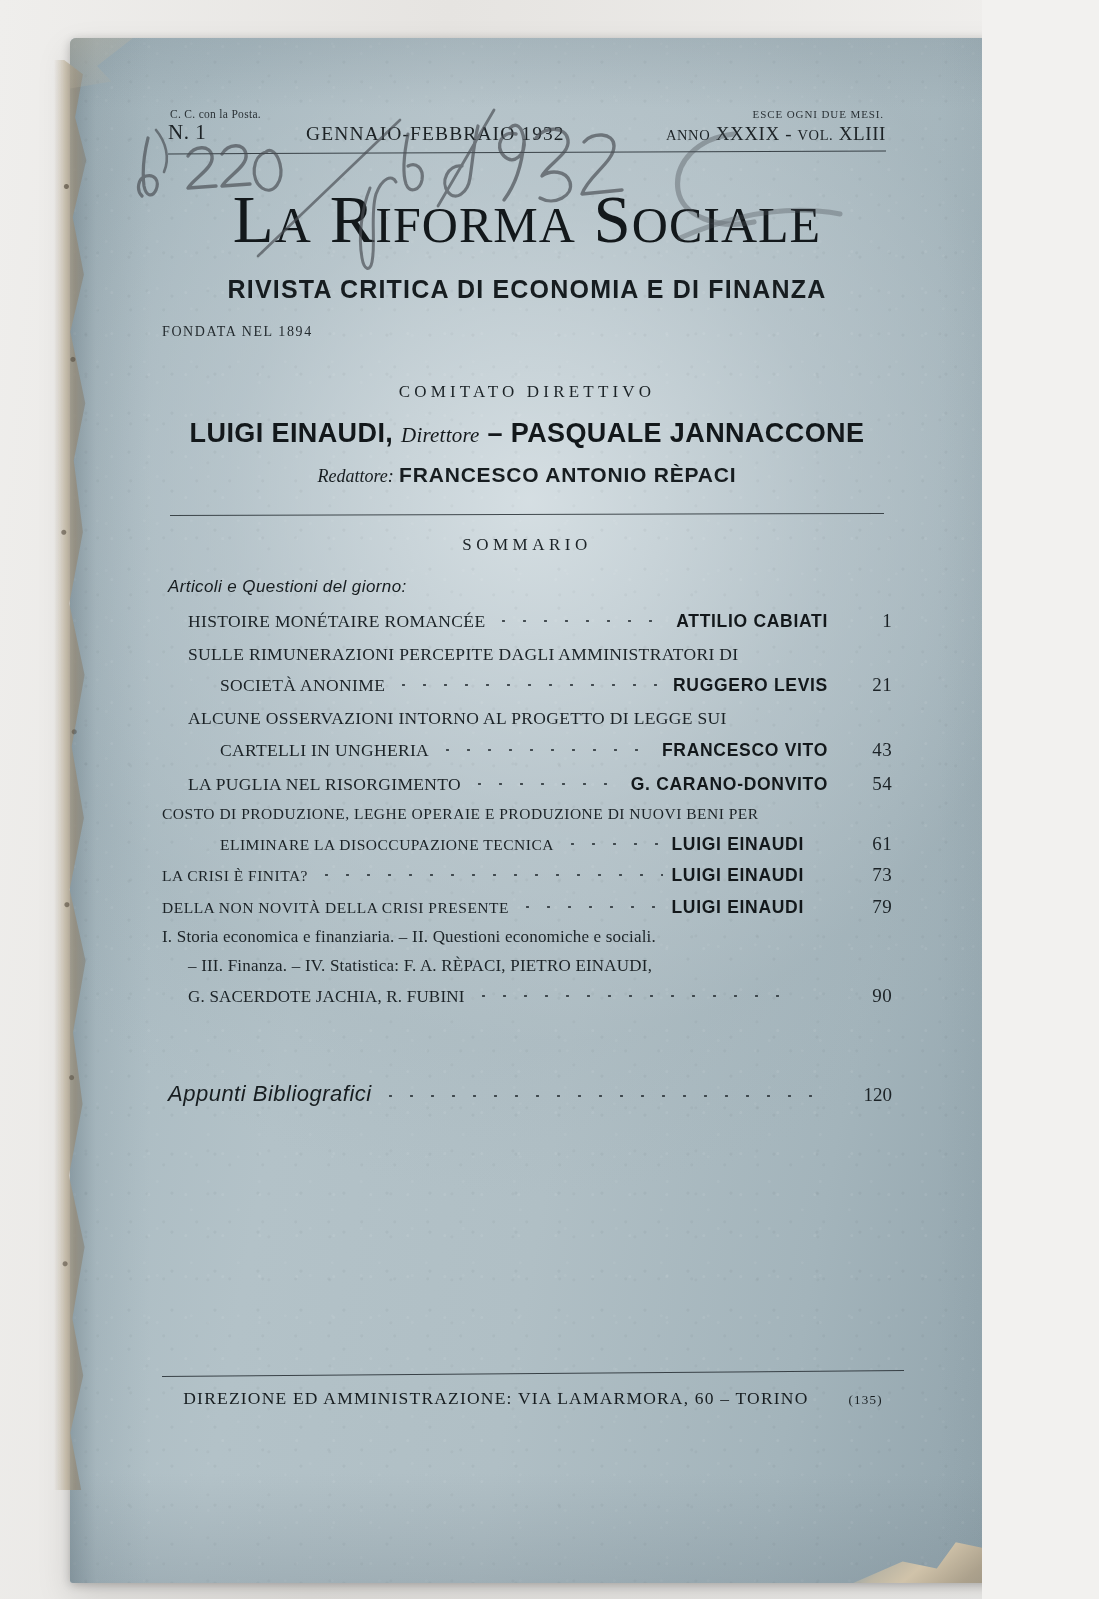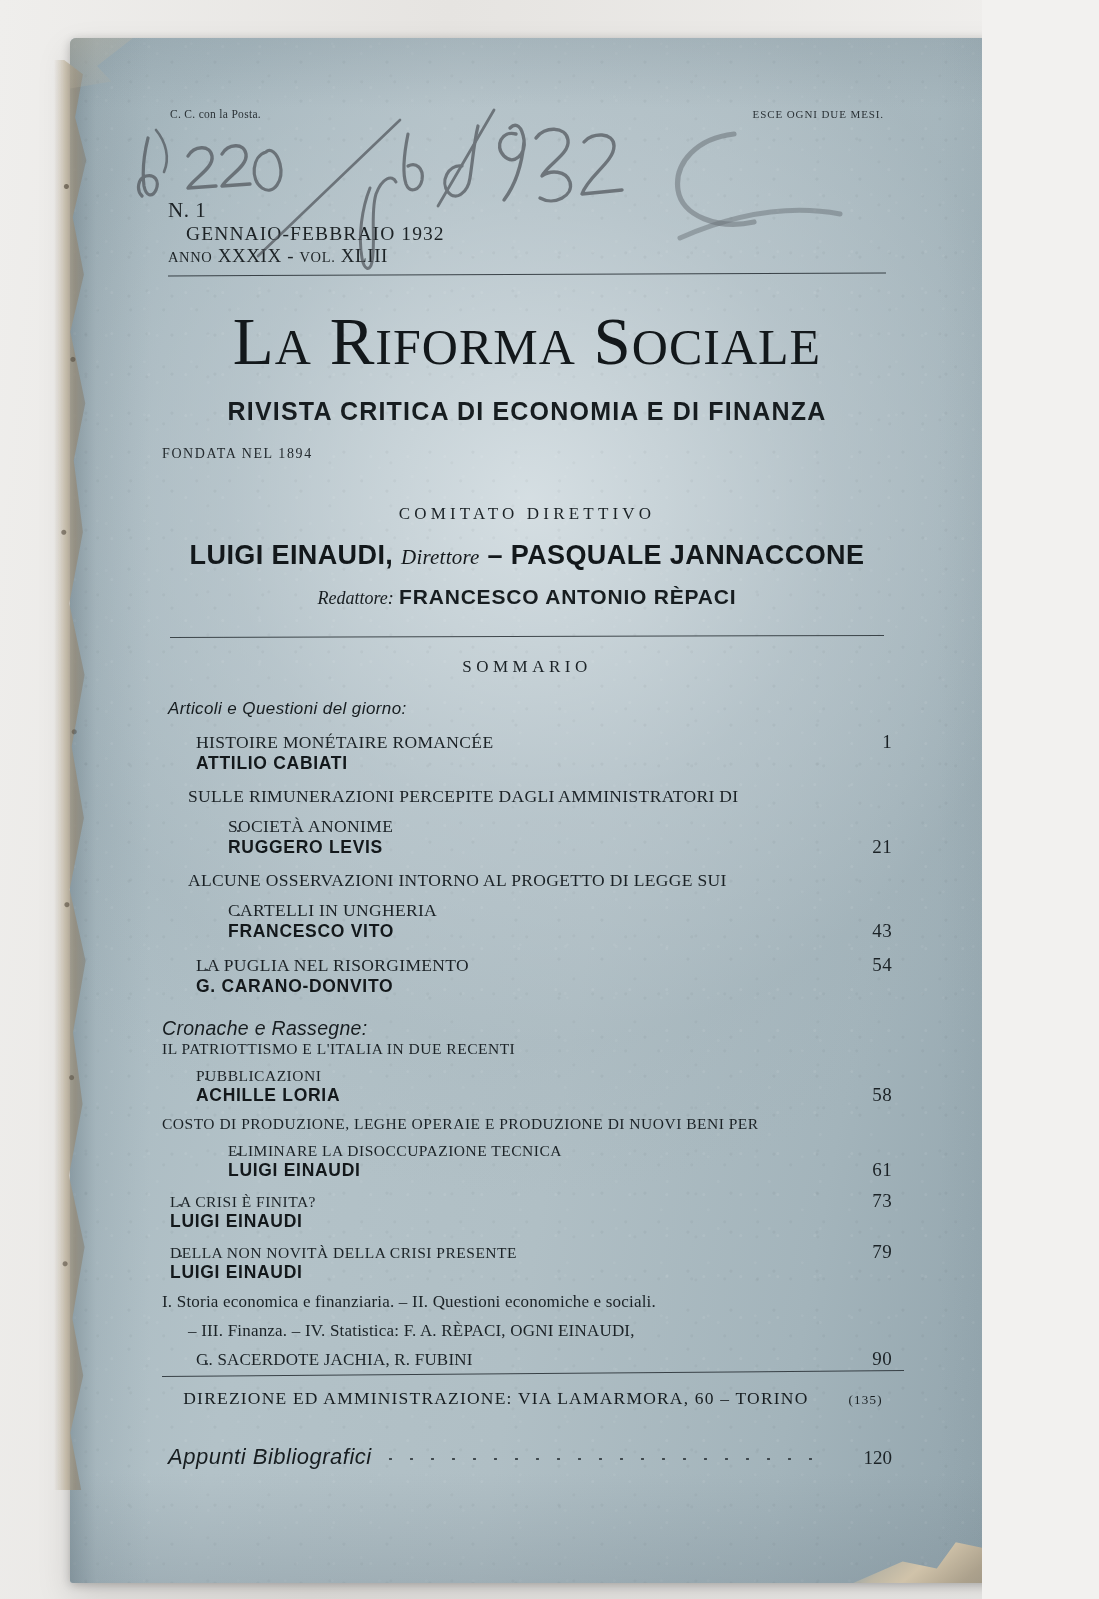--- a/index.html
+++ b/index.html
@@ -159,26 +159,24 @@
     font-size: 11.5px;
     letter-spacing: 0.3px;
     color: #2b3236;
     padding: 0 8px;
   }
   .toprow .r { font-size: 11px; letter-spacing: 0.9px; }
 
   
   .issuerow {
     display: flex;
-    align-items: flex-start;
-    margin-top: 78px;
+    align-items: flex-end;
     padding: 0 6px;
     font-size: 19px;
     letter-spacing: 0.6px;
-    flex-direction: column;
   }
   .issue-n { width: 120px; font-size: 21px; letter-spacing: 0.5px; }
   .issue-date { flex: 1; text-align: left; padding-left: 18px; font-size: 19.5px; letter-spacing: 1.1px; }
   .issue-vol { font-size: 19px; letter-spacing: 0.6px; white-space: nowrap; }
   .issue-vol .sc { font-size: 14.5px; }
 
   .rule {
     height: 0;
     border-top: 1.6px solid #2b3338;
     margin: 7px 6px 0 6px;
@@ -298,21 +296,20 @@
     color: #1b2226;
     letter-spacing: 0.35px;
   }
   .toc-entry.tight { margin-top: 9px; gap: 24px; }
 
   .toc-lines { flex: 1; min-width: 0; }
   .toc-line {
     display: flex;
     align-items: baseline;
     white-space: nowrap;
-    flex-direction: column;
   }
   .toc-line + .toc-line { margin-top: 9px; }
   .toc-line.indent { padding-left: 58px; }
   .toc-line.indent2 { padding-left: 26px; }
 
   .ttl { white-space: nowrap; }
   .ttl.smallcaps { font-size: 15.5px; letter-spacing: 0.5px; }
   .ttl.plain { font-size: 17px; letter-spacing: 0.2px; }
 
   .leader {
@@ -520,34 +517,20 @@
               <span class="leader"></span>
               <span class="author">G. CARANO-DONVITO</span>
             </div>
           </div>
           <span class="pg">54</span>
         </div>
       </div>
 
       <div class="toc">
 
-        <div class="toc-entry" style="margin-top:20px">
-          <div class="toc-lines">
-            <div class="toc-line">
-              <span class="cron-head">Cronache e Rassegne:</span>
-              <span class="ttl smallcaps">IL PATRIOTTISMO E L'ITALIA IN DUE RECENTI</span>
-            </div>
-            <div class="toc-line indent2">
-              <span class="ttl smallcaps">PUBBLICAZIONI</span>
-              <span class="leader"></span>
-              <span class="author">ACHILLE LORIA</span>
-            </div>
-          </div>
-          <span class="pg" style="align-self:flex-end">58</span>
-        </div>
 
         <div class="toc-entry tight">
           <div class="toc-lines">
             <div class="toc-line">
               <span class="ttl smallcaps">COSTO DI PRODUZIONE, LEGHE OPERAIE E PRODUZIONE DI NUOVI BENI PER</span>
             </div>
             <div class="toc-line indent">
               <span class="ttl smallcaps">ELIMINARE LA DISOCCUPAZIONE TECNICA</span>
               <span class="leader"></span>
               <span class="author">LUIGI EINAUDI</span>
@@ -578,21 +561,21 @@
           <span class="pg">79</span>
         </div>
 
 
         <div class="toc-entry tight">
           <div class="toc-lines">
             <div class="toc-line" style="white-space:nowrap">
               <span class="ttl plain">I. Storia economica e finanziaria. – II. Questioni economiche e sociali.</span>
             </div>
             <div class="toc-line indent2" style="white-space:nowrap">
-              <span class="ttl plain">– III. Finanza. – IV. Statistica: F. A. RÈPACI, OGNI EINAUDI,</span>
+              <span class="ttl plain">– III. Finanza. – IV. Statistica: F. A. RÈPACI, PIETRO EINAUDI,</span>
             </div>
             <div class="toc-line indent2">
               <span class="ttl plain">G. SACERDOTE JACHIA, R. FUBINI</span>
               <span class="leader"></span>
             </div>
           </div>
           <span class="pg" style="align-self:flex-end">90</span>
         </div>
       </div>
 

